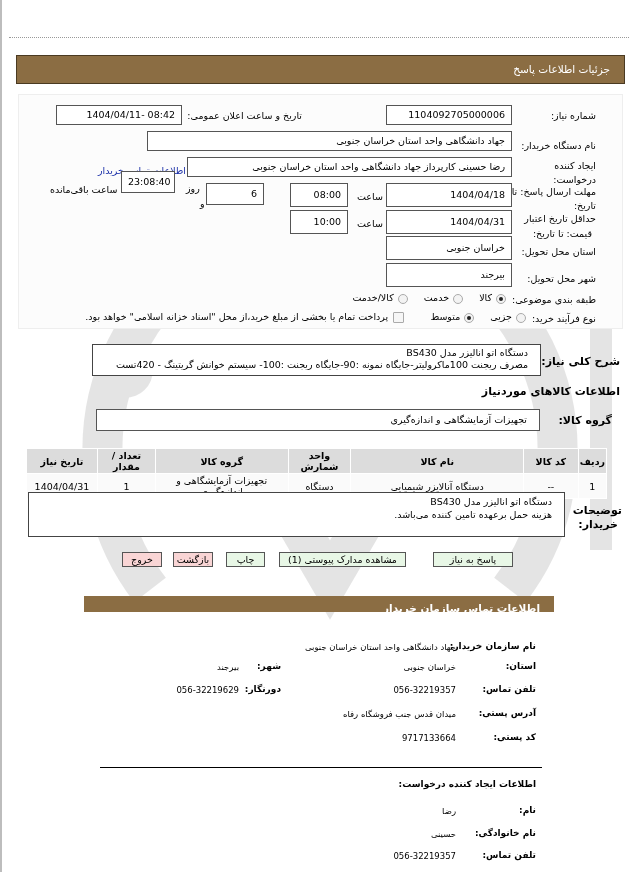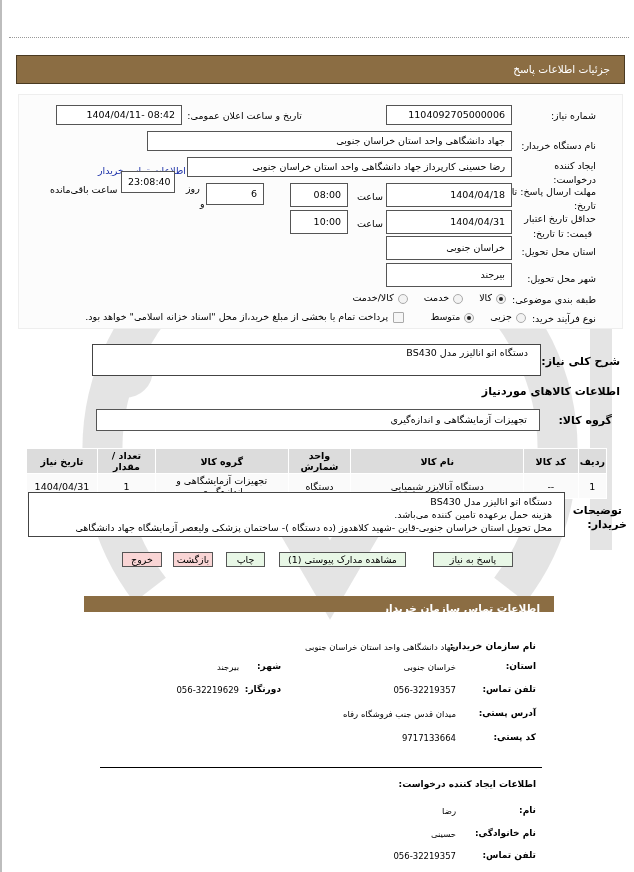--- a/index.html
+++ b/index.html
@@ -135,20 +135,21 @@
     <span><span class="radio"></span><span>جزیی</span></span>
     &nbsp;&nbsp;
     <span><span class="radio on"></span><span>متوسط</span></span>
     &nbsp;&nbsp;&nbsp;&nbsp;&nbsp;
     <span><span class="check"></span><span>پرداخت تمام یا بخشی از مبلغ خرید،از محل "اسناد خزانه اسلامی" خواهد بود.</span></span>
   </div>
 
   <span class="section-title" style="right:14px; top:355px;">شرح کلی نیاز:</span>
   <div class="textarea" style="left:92px; top:344px; width:449px; height:32px;">
     <div>دستگاه اتو انالیزر مدل BS430</div>
+    <div>مصرف ریجنت 100ماکرولیتر-جایگاه نمونه :90-جایگاه ریجنت :100- سیستم خوانش گریتینگ - 420تست</div>
   </div>
 
   <span class="section-title" style="right:14px; top:385px;">اطلاعات کالاهای موردنیاز</span>
 
   <span class="section-title" style="right:22px; top:414px;">گروه کالا:</span>
   <div class="box" style="left:96px; top:409px; width:444px; height:22px; line-height:20px; padding-right:12px;">تجهیزات آزمایشگاهی و اندازه‌گیری</div>
 
   <table class="items" dir="rtl">
     <thead>
       <tr>
@@ -168,25 +169,24 @@
         <td>دستگاه آنالایزر شیمیایی</td>
         <td>دستگاه</td>
         <td>تجهیزات آزمایشگاهی و اندازه‌گیری</td>
         <td>1</td>
         <td>1404/04/31</td>
       </tr>
     </tbody>
   </table>
 
   <span class="section-title" style="right:12px; top:504px;">توضیحات</span>
-  <span class="section-title" style="right:7px; top:518px;text-align:right;">خریدار:</span>
+  <span class="section-title" style="right:16px; top:518px;text-align:right;">خریدار:</span>
   <div class="textarea" style="left:28px; top:492px; width:537px; height:45px; line-height:13px;">
     <div>دستگاه اتو انالیزر مدل BS430</div>
     <div>هزینه حمل برعهده تامین کننده می‌باشد.</div>
-    <div>محل تحویل استان خراسان جنوبی-قاین -شهید کلاهدوز (ده دستگاه )- ساختمان پزشکی ولیعصر آزمایشگاه جهاد دانشگاهی</div>
   </div>
 
   <div class="btn green" style="left:433px; top:552px; width:80px;">پاسخ به نیاز</div>
   <div class="btn green" style="left:279px; top:552px; width:127px;">مشاهده مدارک پیوستی (1)</div>
   <div class="btn green" style="left:226px; top:552px; width:39px;">چاپ</div>
   <div class="btn red" style="left:173px; top:552px; width:40px;">بازگشت</div>
   <div class="btn red" style="left:122px; top:552px; width:40px;">خروج</div>
 
   <div class="header-bar2">اطلاعات تماس سازمان خریدار</div>
 

